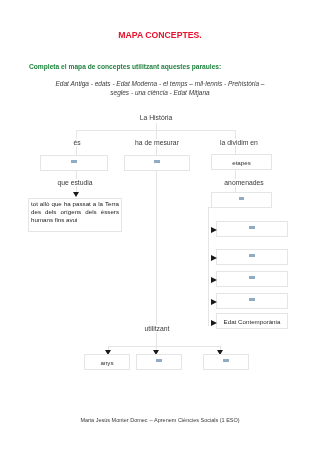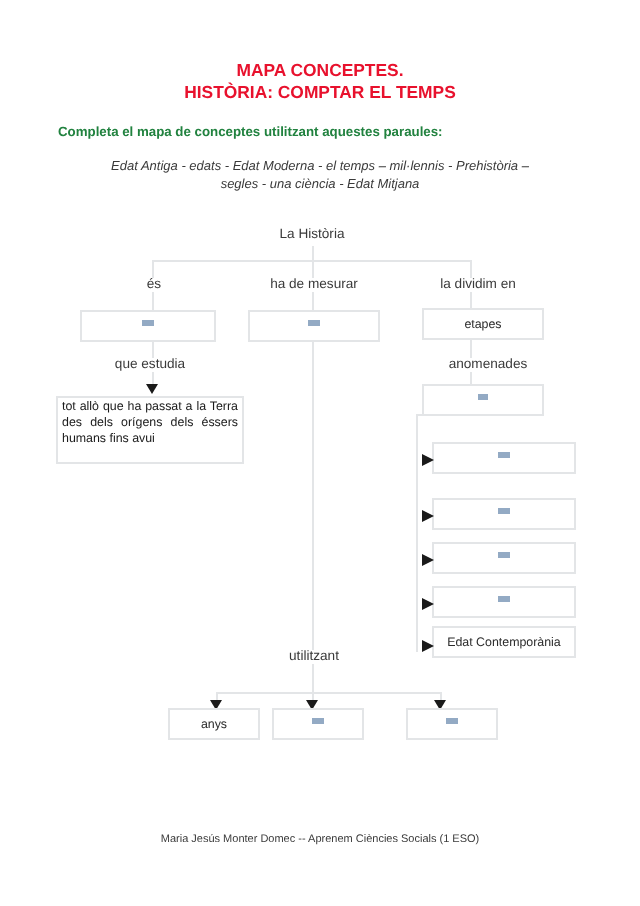--- a/index.html
+++ b/index.html
@@ -23,21 +23,20 @@
   .tri-right{position:absolute;width:0;height:0;border-top:3.5px solid transparent;border-bottom:3.5px solid transparent;border-left:6px solid #1a1a1a;}
   .para{font-size:6.2px;line-height:8.2px;color:#1a1a1a;text-align:justify;padding:1px 2px;box-sizing:border-box;}
 </style>
 </head>
 <body>
 
 <div class="page">
 
   <div class="abs title" style="top:30px;left:0;">
     <div>MAPA CONCEPTES.</div>
-    <div>HISTÒRIA: COMPTAR EL TEMPS</div>
   </div>
 
   <div class="abs instr" style="top:63px;left:29px;">Completa el mapa de conceptes utilitzant aquestes paraules:</div>
 
   <div class="abs words" style="top:79px;left:0;">
     <div>Edat Antiga - edats -  Edat Moderna - el temps – mil·lennis - Prehistòria –</div>
     <div>segles - una ciència - Edat Mitjana</div>
   </div>
 
   <div class="abs lbl" style="top:114px;left:110px;width:92px;">La Història</div>

